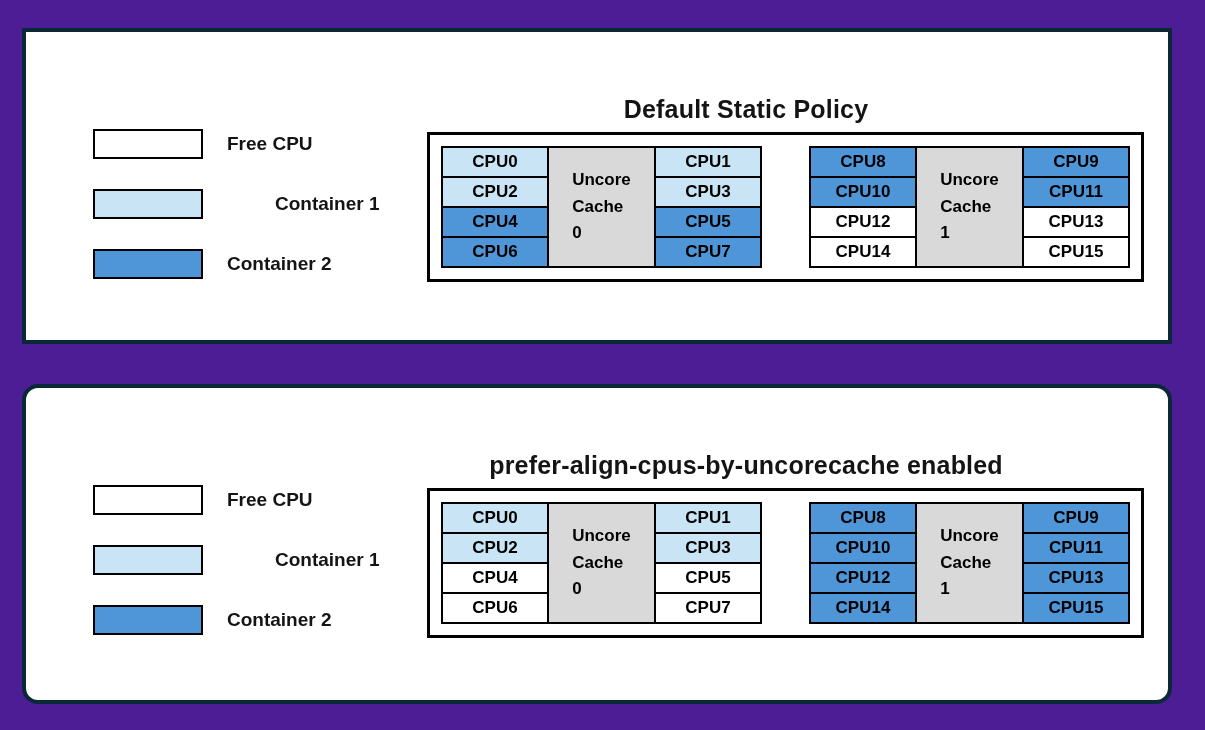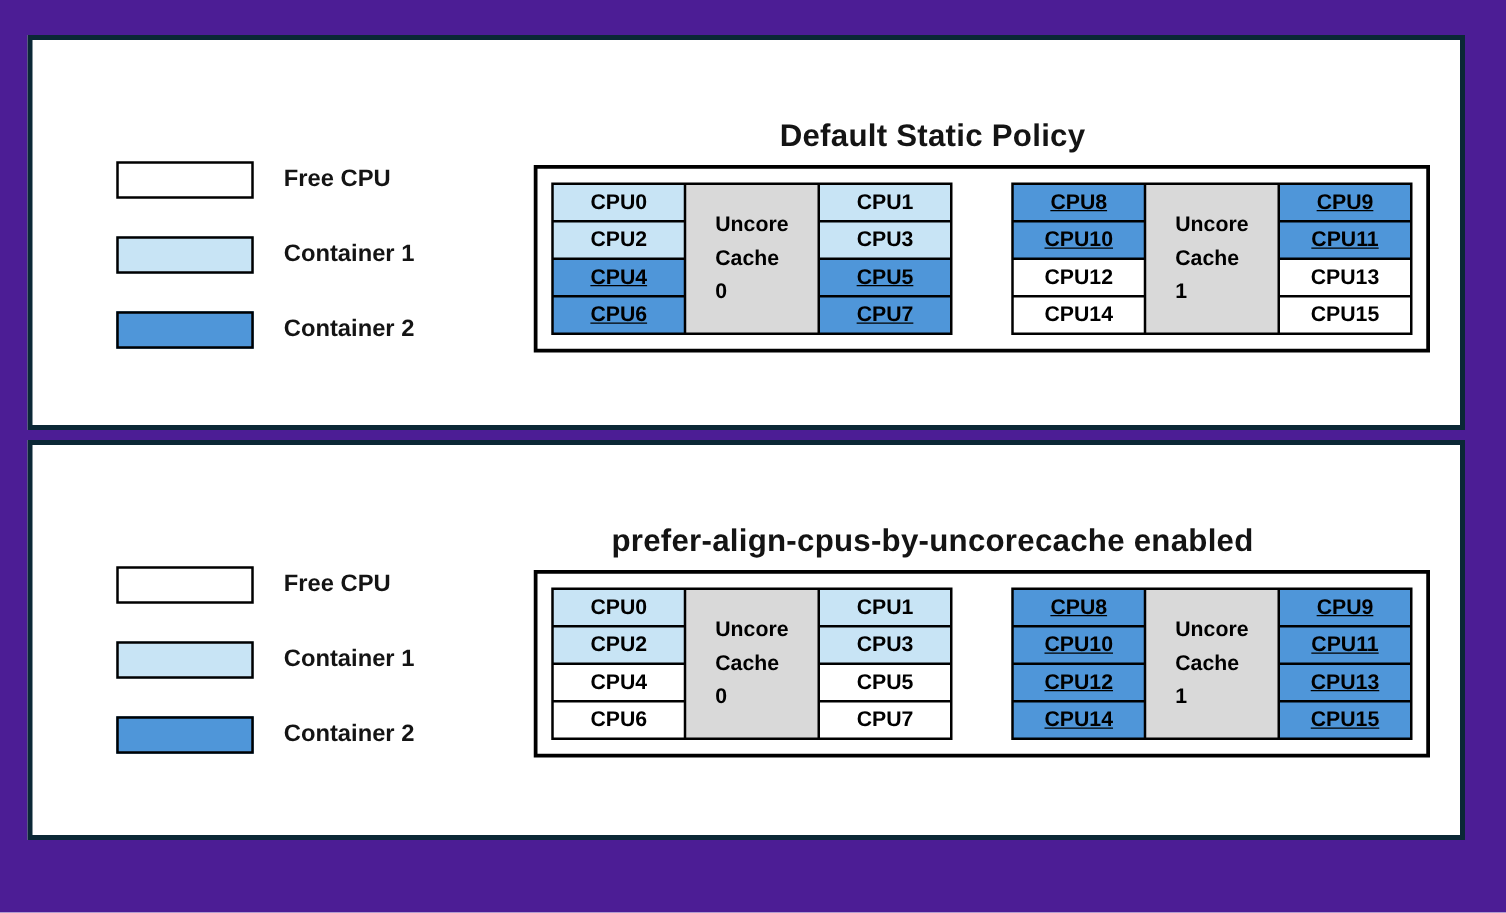--- a/index.html
+++ b/index.html
@@ -16,21 +16,21 @@
     overflow: hidden;
   }
   .panel {
     position: absolute;
     left: 22px;
     width: 1142px;
     background: #ffffff;
     border: 4px solid var(--panel-border, #0b2836);
   }
   .panel-0 { top: 28px;  height: 308px; }
-  .panel-1 { top: 352px; height: 312px; }
+  .panel-1 { top: 384px; height: 312px; border-radius: 16px; }
 
   .title {
     position: absolute;
     left: 320px;
     top: 42px;
     width: 800px;
     text-align: center;
     font-weight: bold;
     font-size: 25px;
     color: #141414;
@@ -39,21 +39,21 @@
 
   .legend-item {
     position: absolute;
     left: 47px;
     height: 30px;
     display: flex;
     align-items: center;
     margin-left: 20px;
   }
   .legend-item-0 { top: 97px; }
-  .legend-item-1 { top: 157px; }
+  .legend-item-1 { top: 157px; gap: 48px; }
   .legend-item-2 { top: 217px; }
   .swatch {
     width: 106px;
     height: 26px;
     border: 2px solid #000;
   }
   .legend-label {
     margin-left: 24px;
     font-weight: bold;
     font-size: 19px;
@@ -89,21 +89,21 @@
     font-weight: bold;
     font-size: 17px;
     color: #000;
   }
   .cache-cell {
     white-space: pre-line;
     line-height: 1.55;
   }
   .fill-free       { background: var(--free-fill, #ffffff); }
   .fill-container1 { background: var(--container1-fill, #c8e4f5); }
-  .fill-container2 { background: var(--container2-fill, #4f96d9); text-decoration: underline; }
+  .fill-container2 { background: var(--container2-fill, #4f96d9); }
   .fill-cache      { background: var(--cache-fill, #d9d9d9); }
 </style>
 </head>
 <body>
 
 <div class="canvas">
 
   <section class="panel panel-0">
     <h2 class="title">Default Static Policy</h2>
 

